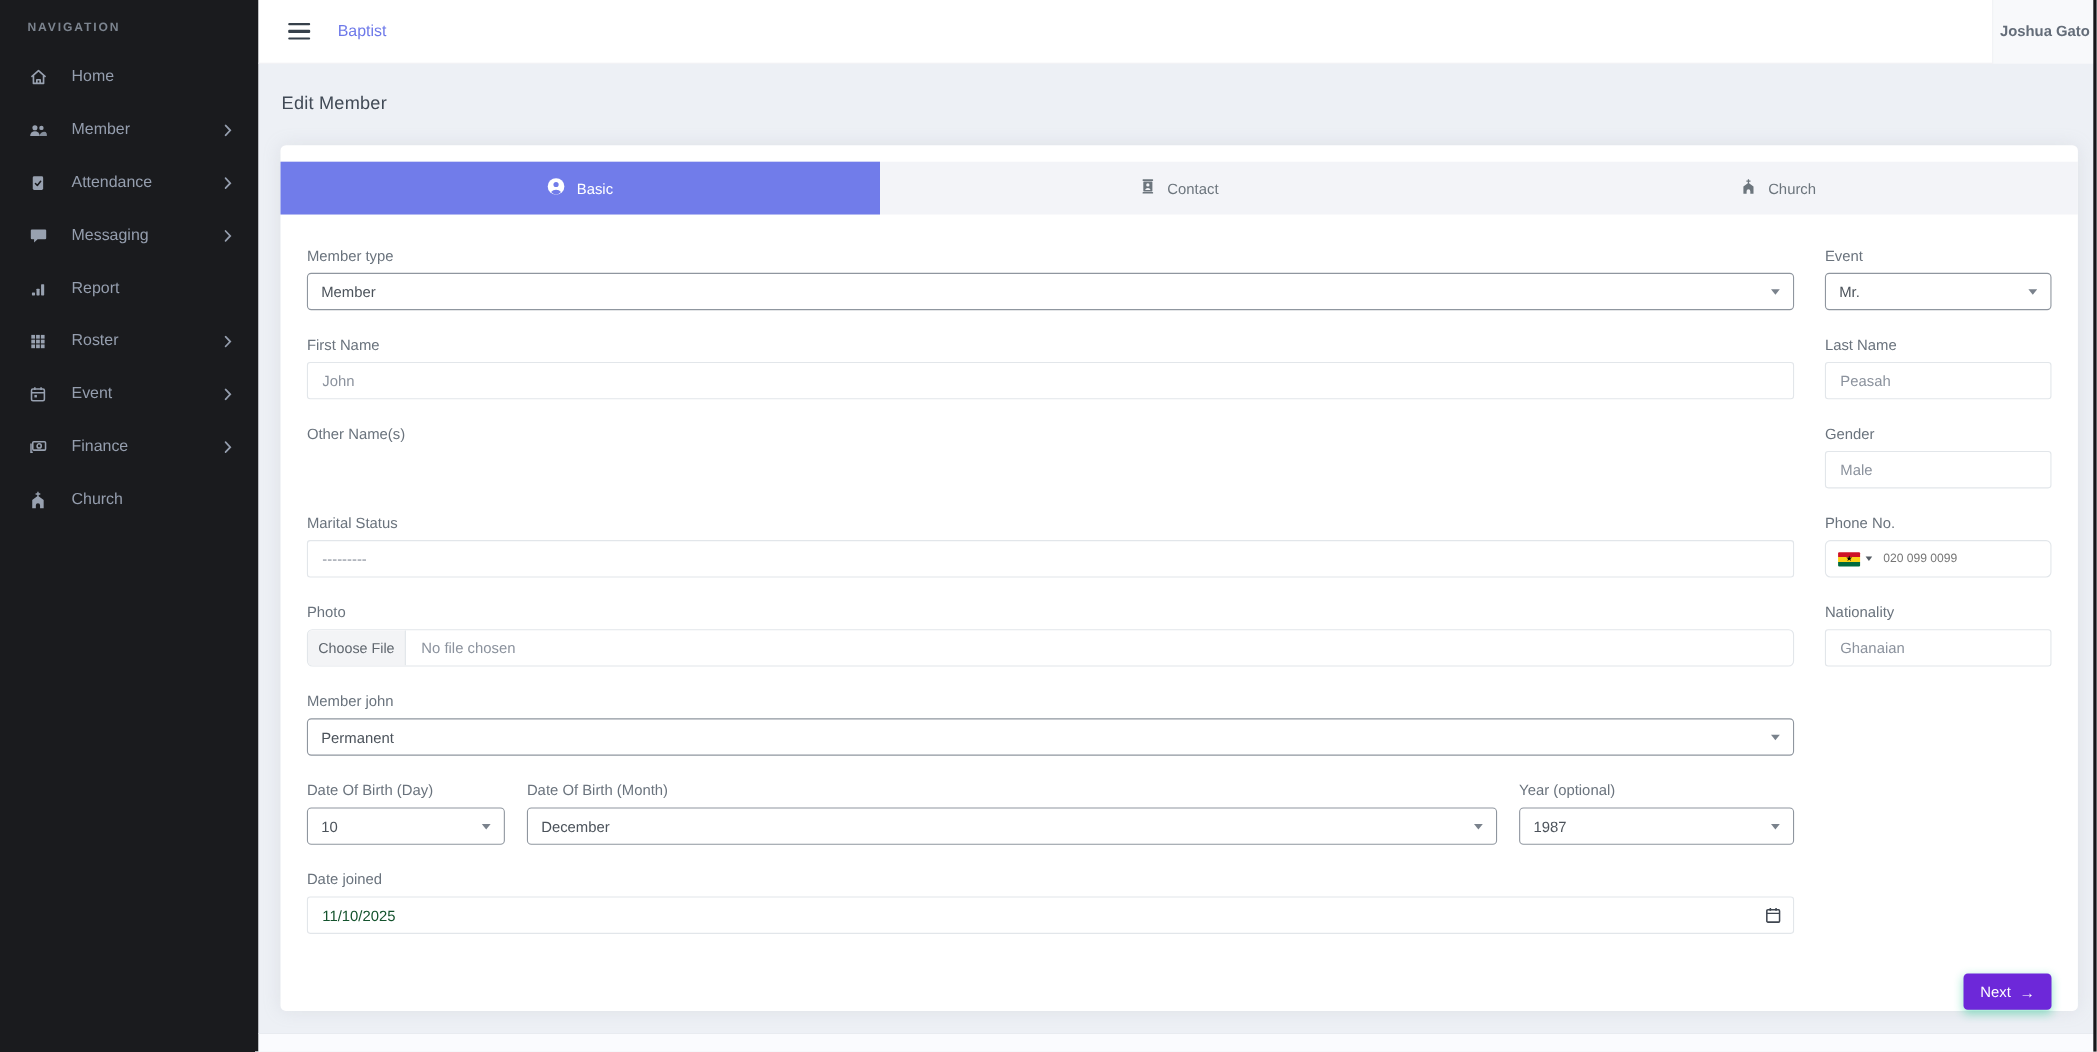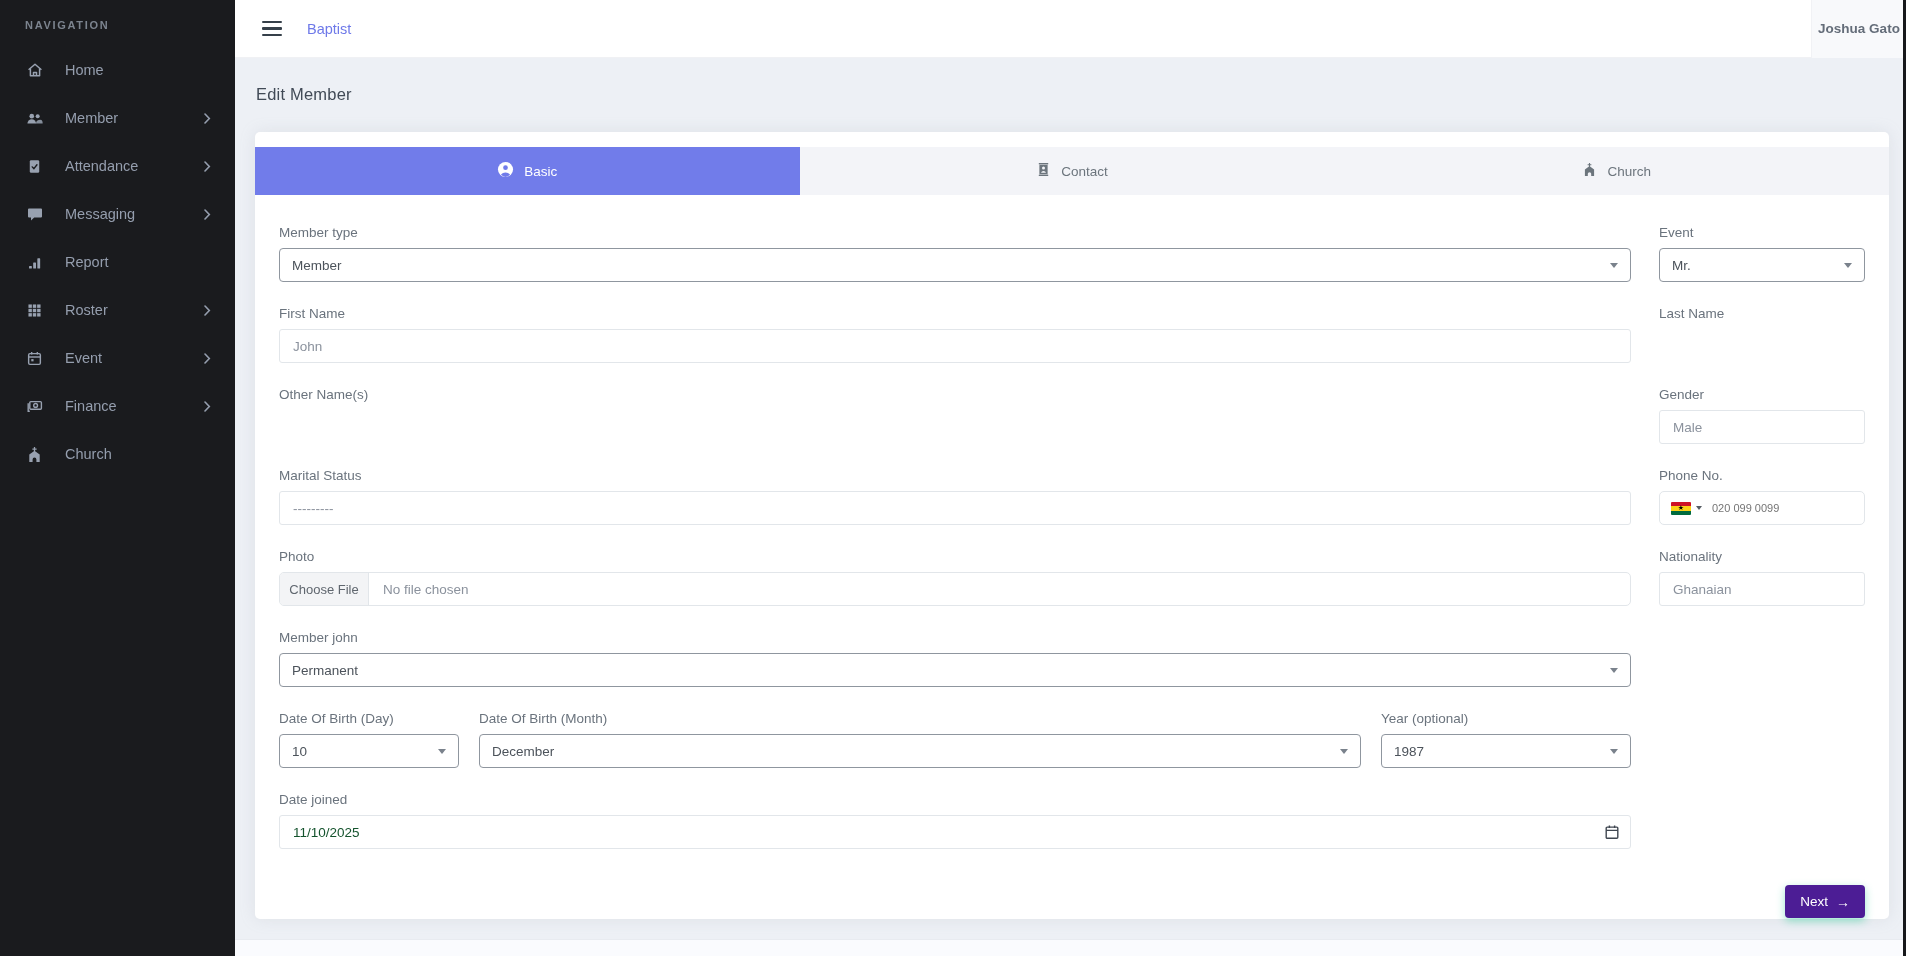--- a/index.html
+++ b/index.html
@@ -55,21 +55,21 @@
   .dob-row { display:flex; gap:20px; }
   .dob-day { width:180px; flex:none; }
   .dob-month { flex:1; }
   .dob-year { width:250px; flex:none; }
 
   .date-wrap { position:relative; }
   .date-wrap input { color:#4c535b; }
   .cal-icon { position:absolute; right:12px; top:50%; transform:translateY(-50%); display:flex; }
 
   .btn-row { grid-column:1 / 3; display:flex; justify-content:flex-end; margin-top:12px; }
-  .next-btn { height:33px; min-width:77px; padding:0 15px; background:#4c1d95; border:none; border-radius:4px; color:#fff; font-size:13.5px; font-family:inherit; display:flex; align-items:center; gap:8px; cursor:pointer; box-shadow:0 3px 9px rgba(27,200,143,.45); }
+  .next-btn { height:33px; min-width:77px; padding:0 15px; background:#6d28d9; border:none; border-radius:4px; color:#fff; font-size:13.5px; font-family:inherit; display:flex; align-items:center; gap:8px; cursor:pointer; box-shadow:0 3px 9px rgba(27,200,143,.45); }
   .next-arrow { font-size:14px; line-height:1; }
 
   .footer { height:17px; background:#fafbfe; border-top:1px solid #e8ebf0; }
   .window-edge { position:fixed; right:0; top:0; width:3px; height:956px; background:#17181b; z-index:60; }
 </style>
 </head>
 <body>
 
 <nav class="sidebar">
   <div class="nav-header">NAVIGATION</div>
@@ -278,20 +278,21 @@
             <span class="caret"></span>
           </div>
         </div>
 
         <div class="group">
           <label>First Name</label>
           <input class="ctl text-input" value="John" style="">
         </div>
         <div class="group">
           <label>Last Name</label>
+          <input class="ctl text-input" value="Peasah" style="">
         </div>
 
         <div class="group">
           <label>Other Name(s)</label>
         </div>
         <div class="group">
           <label>Gender</label>
           <input class="ctl text-input" value="Male" style="">
         </div>
 

